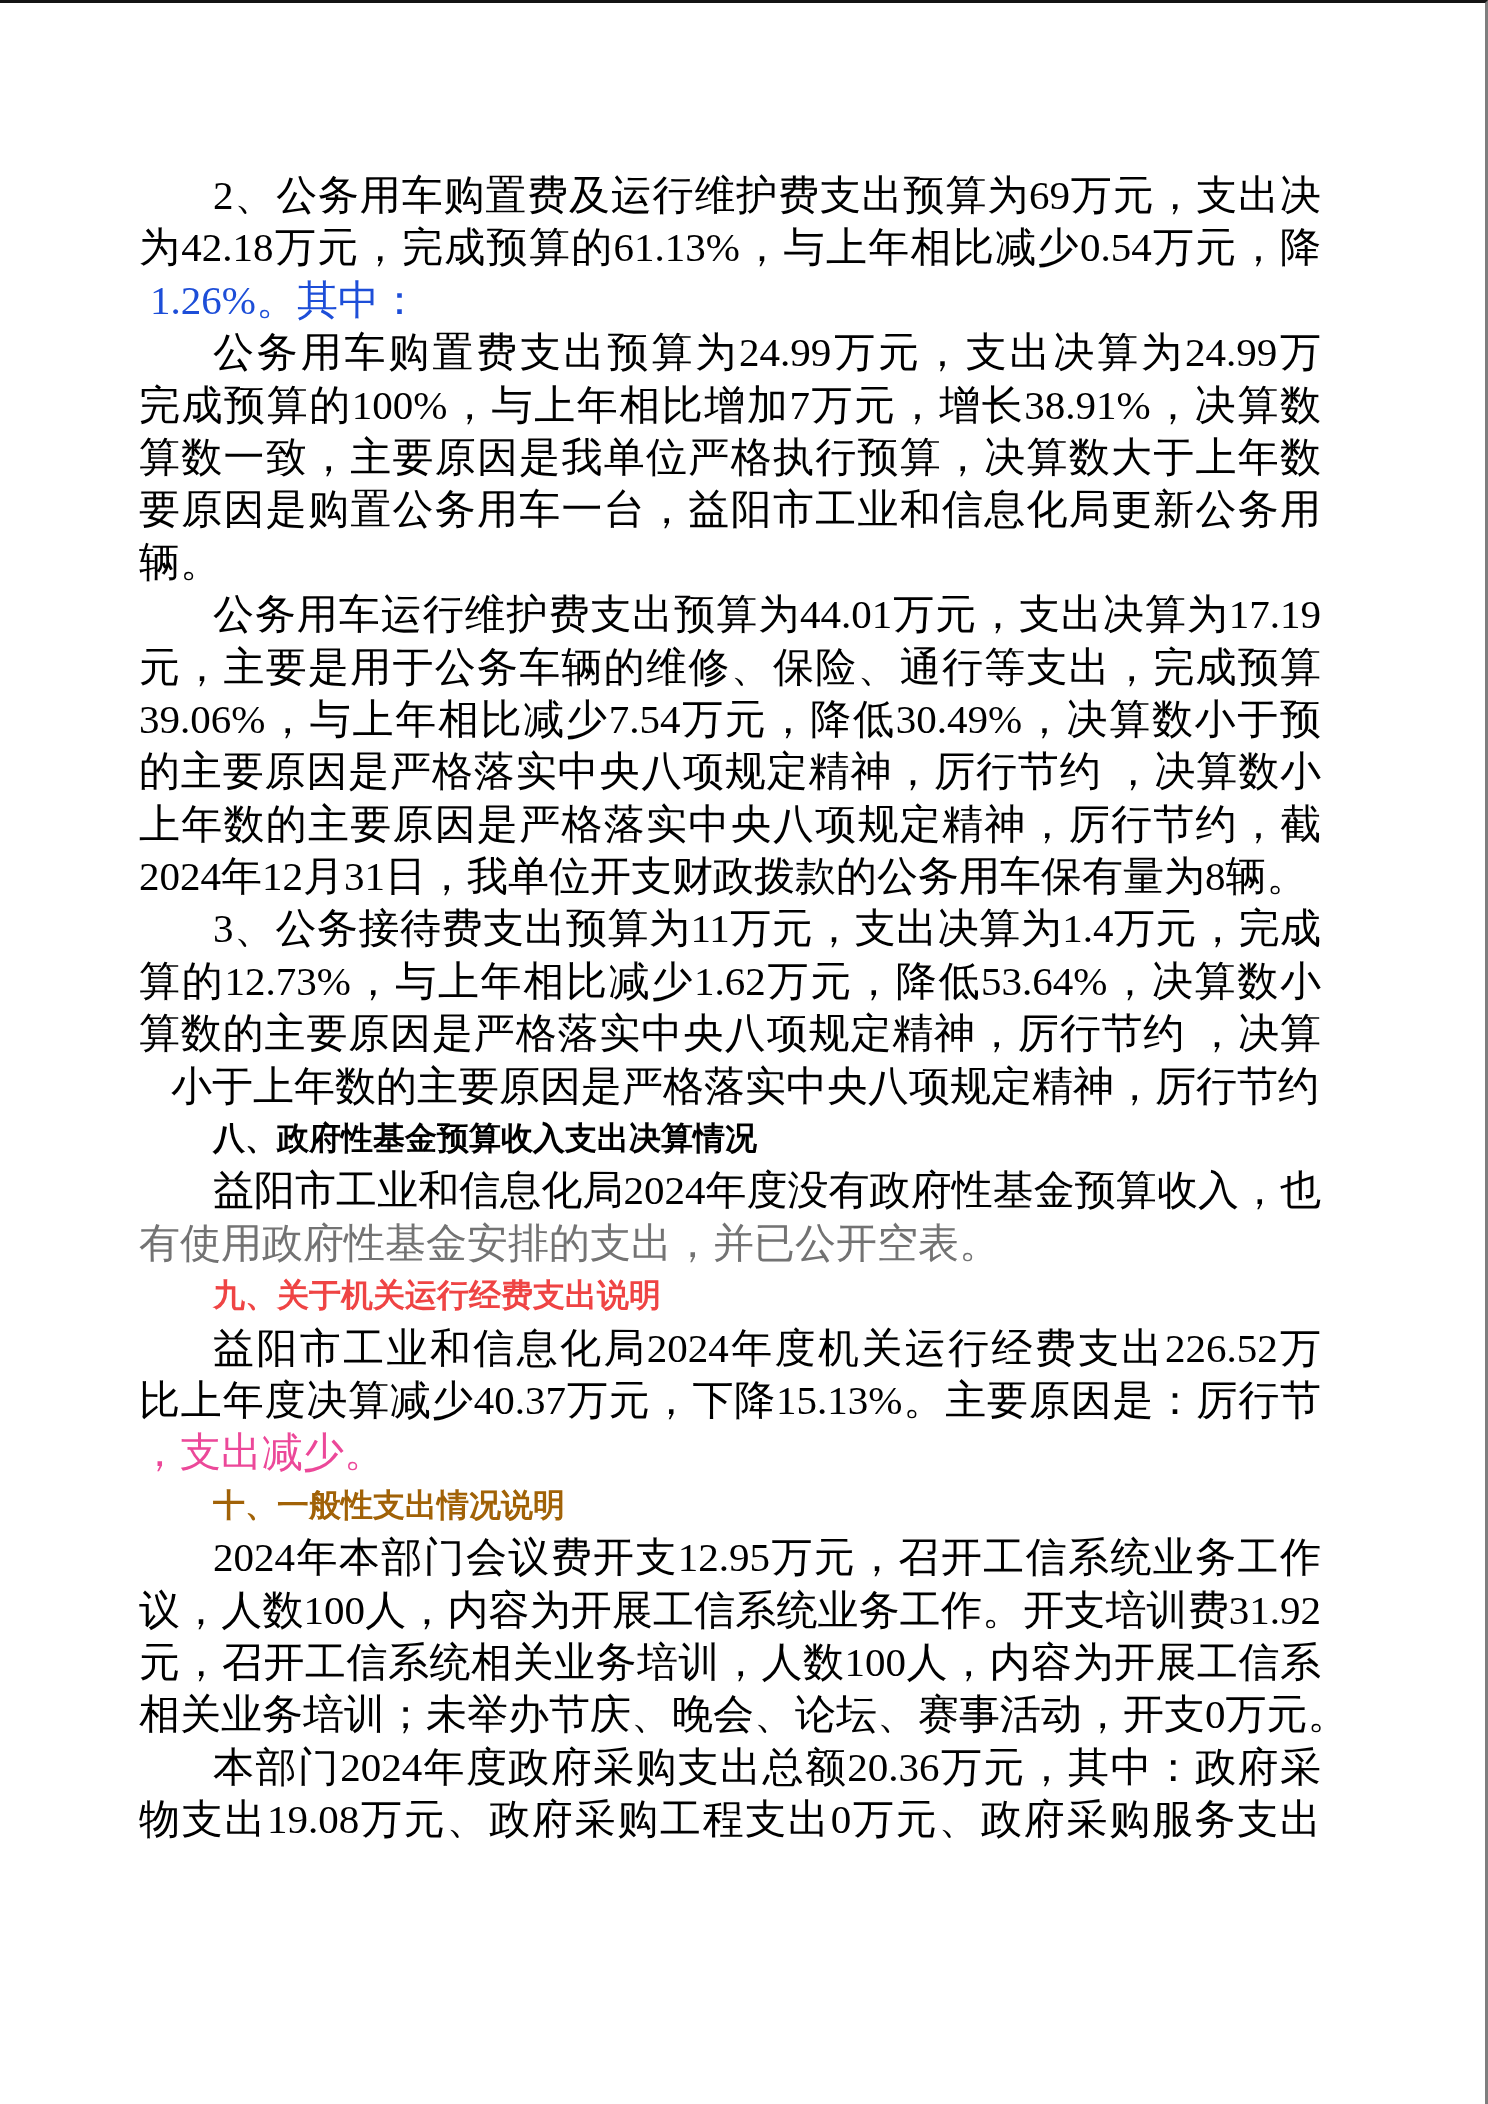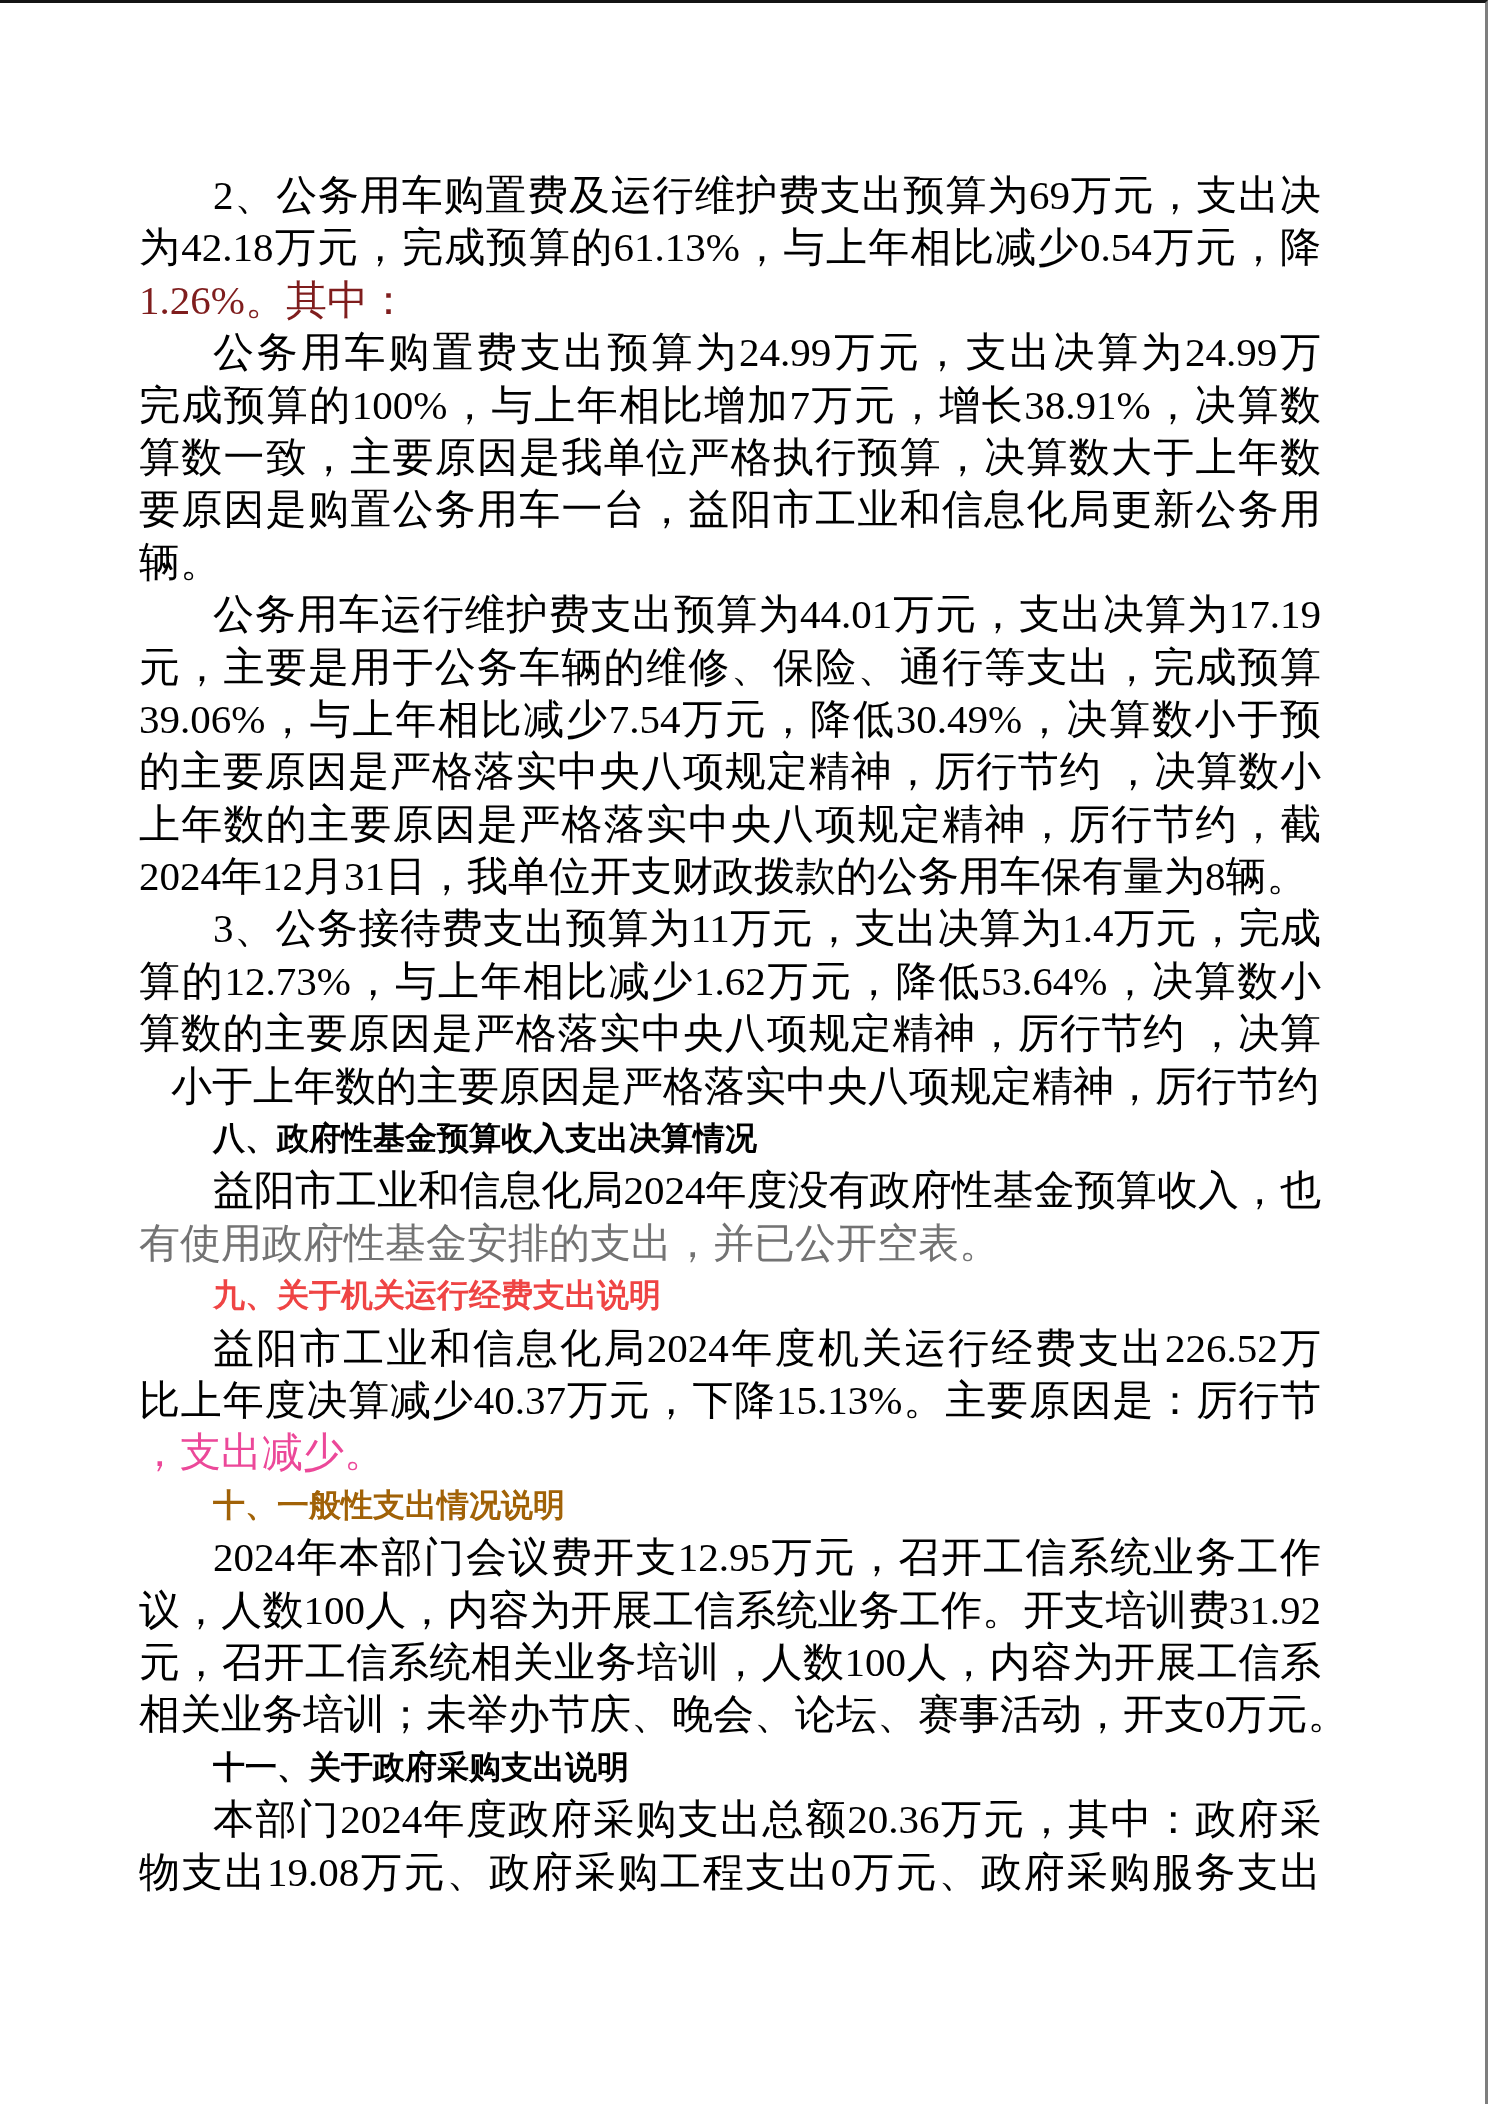--- a/index.html
+++ b/index.html
@@ -44,21 +44,21 @@
   }
 </style>
 </head>
 <body>
 
 <div class="page" style="background: rgb(255, 255, 255); border-top-color: rgb(20, 20, 20); border-right-color: rgb(126, 126, 126);">
   <div class="content" id="doc-content">
       <div class="block body">
         <div class="line indent justify" style="color: rgb(0, 0, 0);">2、公务用车购置费及运行维护费支出预算为69万元，支出决算</div>
         <div class="line justify" style="color: rgb(0, 0, 0);">为42.18万元，完成预算的61.13%，与上年相比减少0.54万元，降低</div>
-        <div class="line" style="color: #7f1d1d;">1.26%。其中：</div>
+        <div class="line" style="color: #1d4ed8; margin-left: 11px;">1.26%。其中：</div>
       </div>
       <div class="block body">
         <div class="line indent justify" style="color: rgb(0, 0, 0);">公务用车购置费支出预算为24.99万元，支出决算为24.99万元，</div>
         <div class="line justify" style="color: rgb(0, 0, 0);">完成预算的100%，与上年相比增加7万元，增长38.91%，决算数与预</div>
         <div class="line justify" style="color: rgb(0, 0, 0);">算数一致，主要原因是我单位严格执行预算，决算数大于上年数的主</div>
         <div class="line justify" style="color: rgb(0, 0, 0);">要原因是购置公务用车一台，益阳市工业和信息化局更新公务用车1</div>
         <div class="line" style="color: rgb(0, 0, 0);">辆。</div>
       </div>
       <div class="block body">
         <div class="line indent justify" style="color: rgb(0, 0, 0);">公务用车运行维护费支出预算为44.01万元，支出决算为17.19万</div>
@@ -91,21 +91,18 @@
       </div>
       <div class="block heading">
         <div class="line indent" style="color: #a16207;">十、一般性支出情况说明</div>
       </div>
       <div class="block body">
         <div class="line indent justify" style="color: rgb(0, 0, 0);">2024年本部门会议费开支12.95万元，召开工信系统业务工作会</div>
         <div class="line justify" style="color: rgb(0, 0, 0);">议，人数100人，内容为开展工信系统业务工作。开支培训费31.92万</div>
         <div class="line justify" style="color: rgb(0, 0, 0);">元，召开工信系统相关业务培训，人数100人，内容为开展工信系统</div>
         <div class="line" style="color: rgb(0, 0, 0);">相关业务培训；未举办节庆、晚会、论坛、赛事活动，开支0万元。</div>
       </div>
-      <div class="block heading">
-        <div class="line indent" style="color: rgb(0, 0, 0);">十一、关于政府采购支出说明</div>
-      </div>
       <div class="block body">
         <div class="line indent justify" style="color: rgb(0, 0, 0);">本部门2024年度政府采购支出总额20.36万元，其中：政府采购货</div>
         <div class="line justify" style="color: rgb(0, 0, 0);">物支出19.08万元、政府采购工程支出0万元、政府采购服务支出1.28</div>
       </div>
     </div>
 </div>
 
 </body></html>

